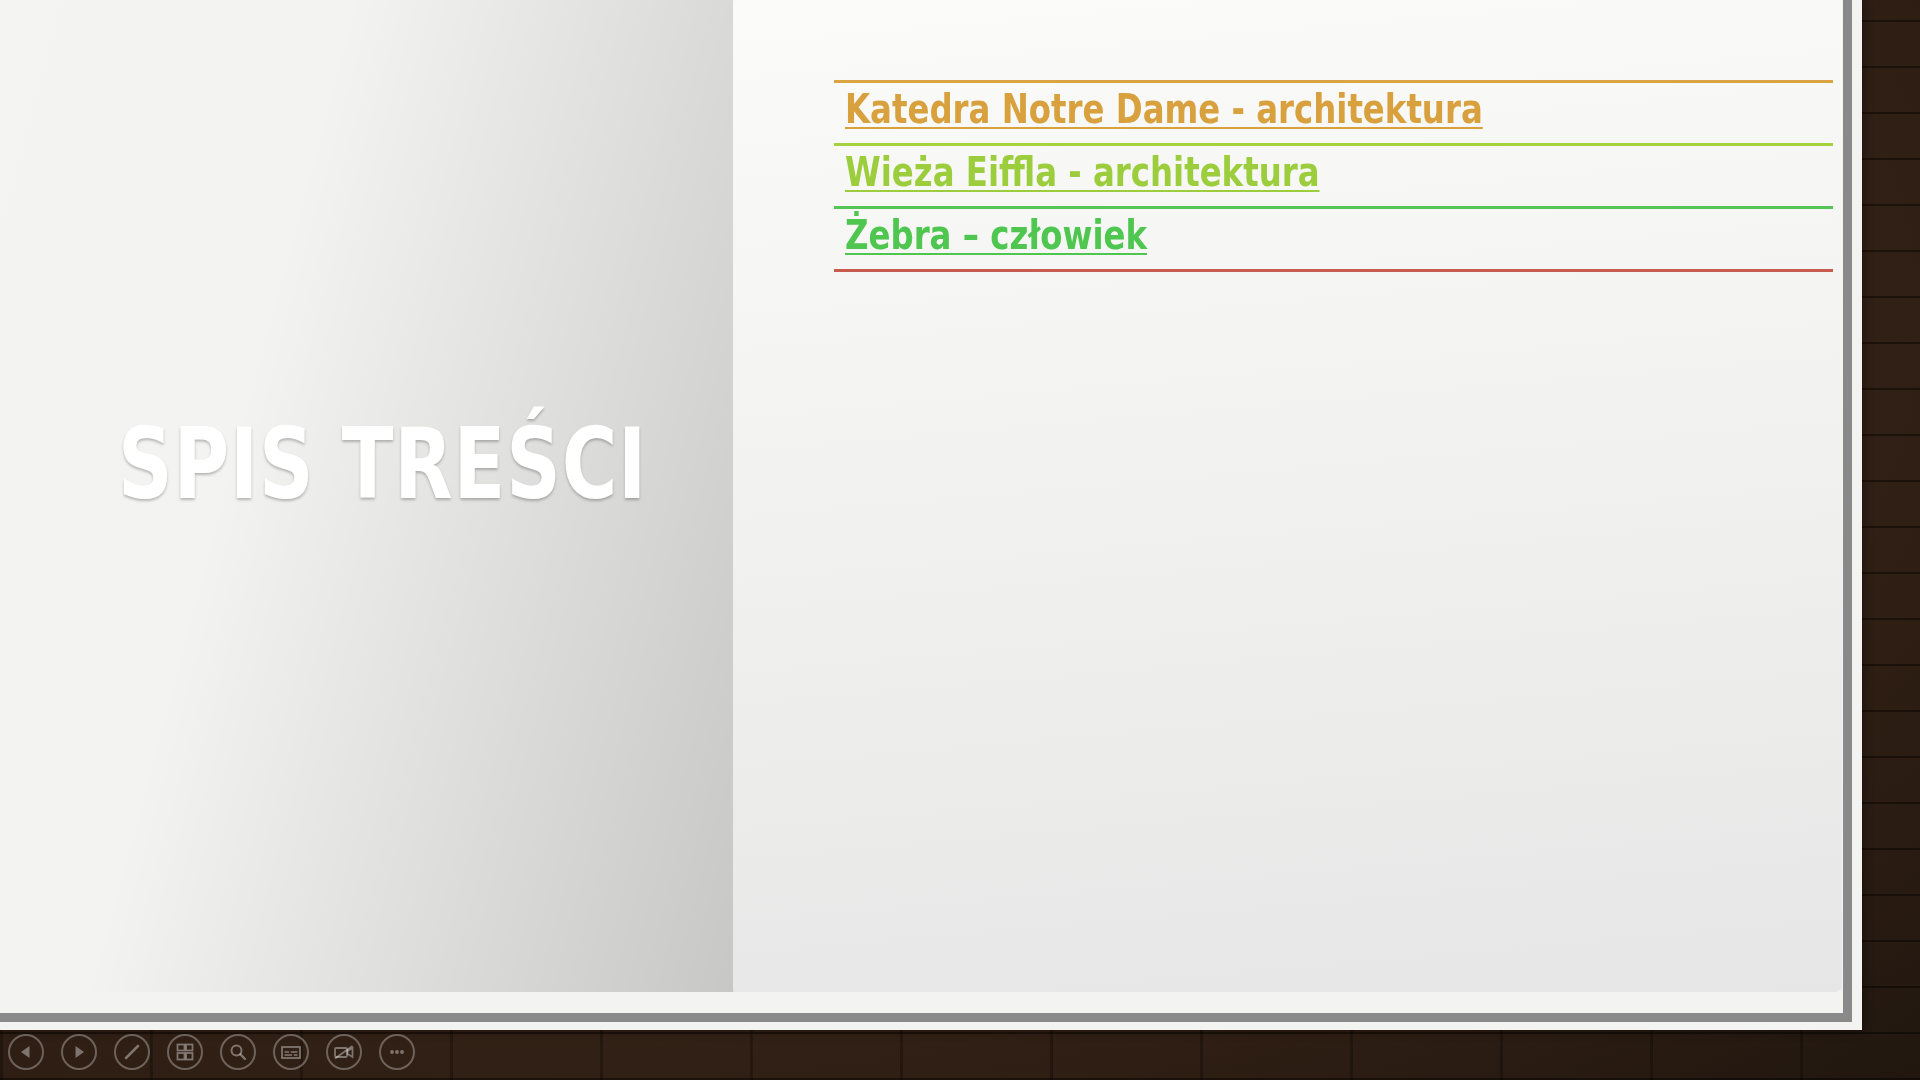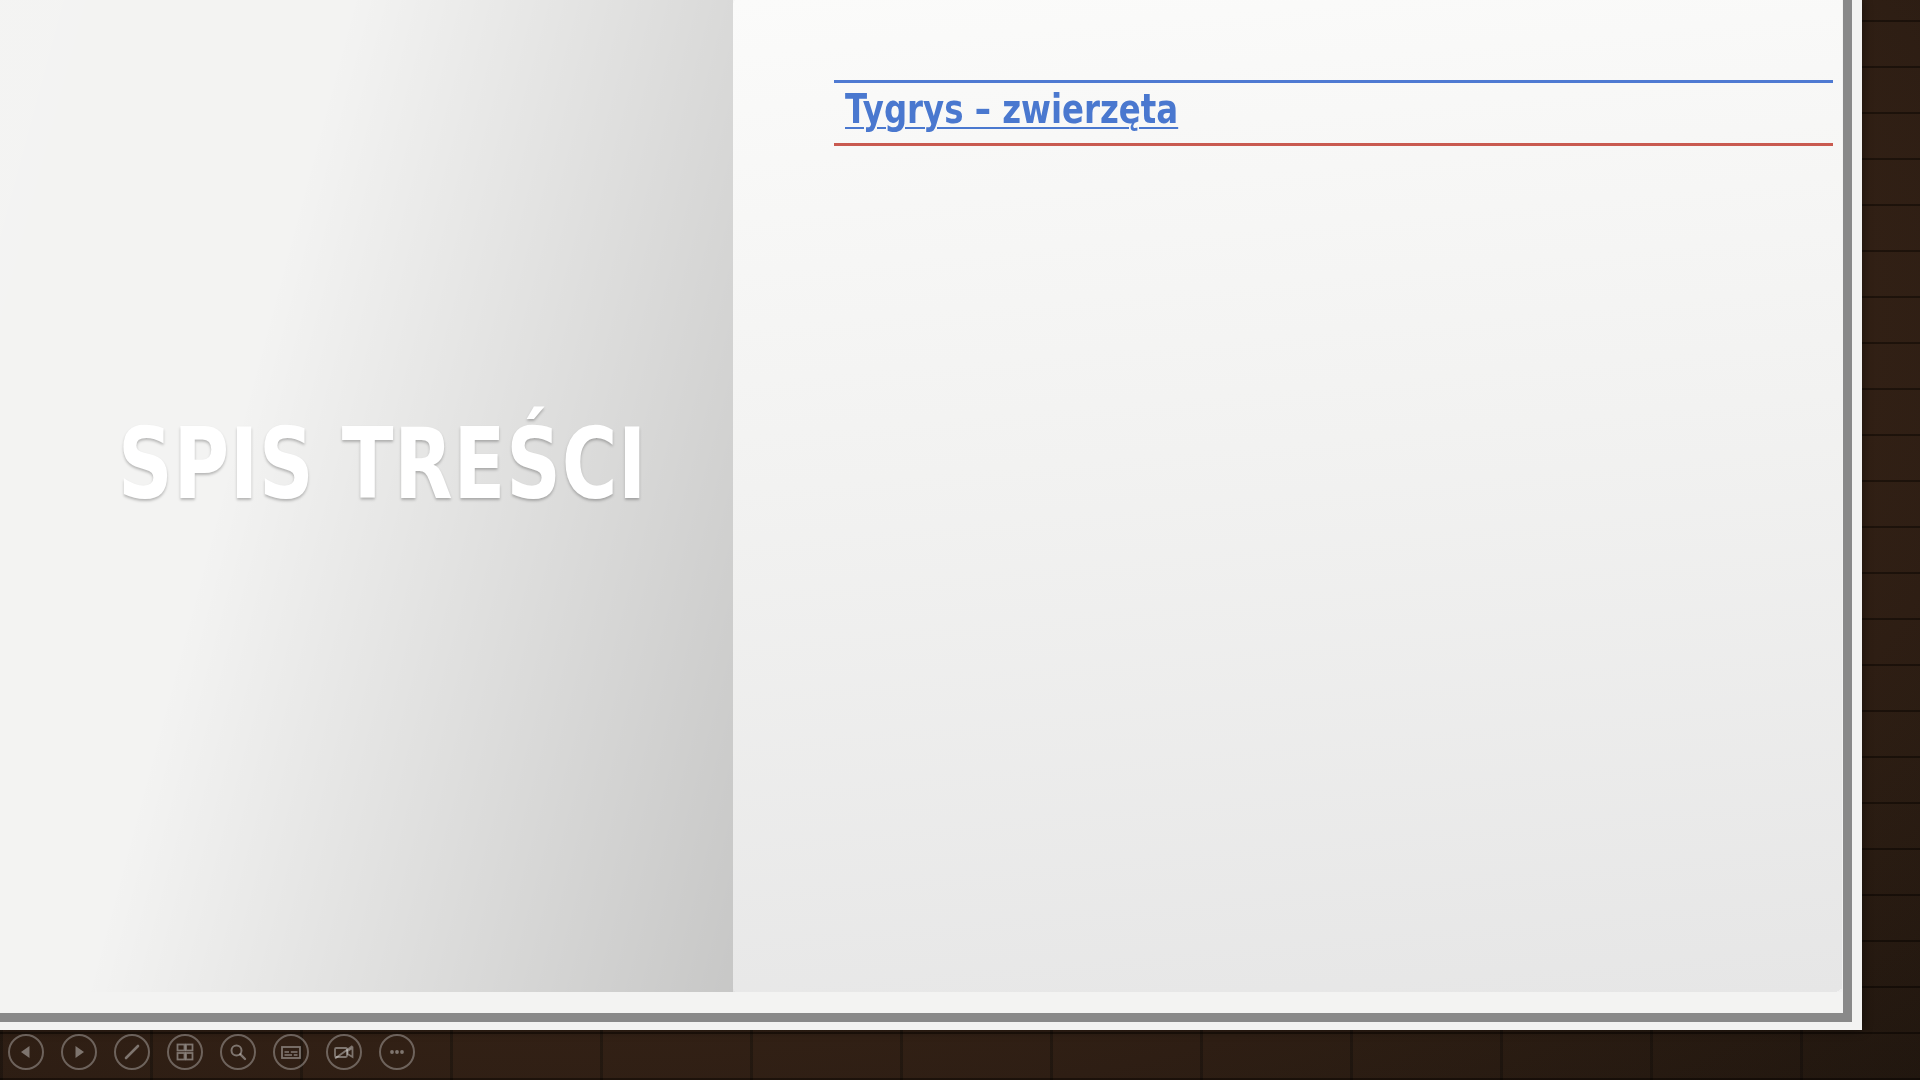--- a/index.html
+++ b/index.html
@@ -175,22 +175,30 @@
   <div id="slide">
 
     <div id="title-panel">
       <div id="title-panel-shade"></div>
       <div id="slide-title">SPIS TREŚCI</div>
     </div>
 
     <div id="content-panel">
       <div id="toc">
           <div class="toc-row">
-            <div class="toc-rule" style="background: rgb(79, 122, 210);"></div>
-            <a class="toc-link" style="color: rgb(74, 120, 207); text-decoration-color: rgb(74, 120, 207);">Tygrys – zwierzęta</a>
+            <div class="toc-rule" style="background: rgb(217, 164, 65);"></div>
+            <a class="toc-link" style="color: rgb(216, 161, 62); text-decoration-color: rgb(216, 161, 62);">Katedra Notre Dame - architektura</a>
+          </div>
+          <div class="toc-row">
+            <div class="toc-rule" style="background: rgb(166, 210, 63);"></div>
+            <a class="toc-link" style="color: rgb(156, 205, 60); text-decoration-color: rgb(156, 205, 60);">Wieża Eiffla - architektura</a>
+          </div>
+          <div class="toc-row">
+            <div class="toc-rule" style="background: rgb(85, 198, 85);"></div>
+            <a class="toc-link" style="color: rgb(79, 198, 79); text-decoration-color: rgb(79, 198, 79);">Żebra – człowiek</a>
           </div>
           <div class="toc-row" style="height: 0px;">
             <div class="toc-rule" style="background: rgb(201, 90, 80);"></div>
           </div>
         </div>
     </div>
 
   </div>
 
   <div id="slide-frame-border"></div>

